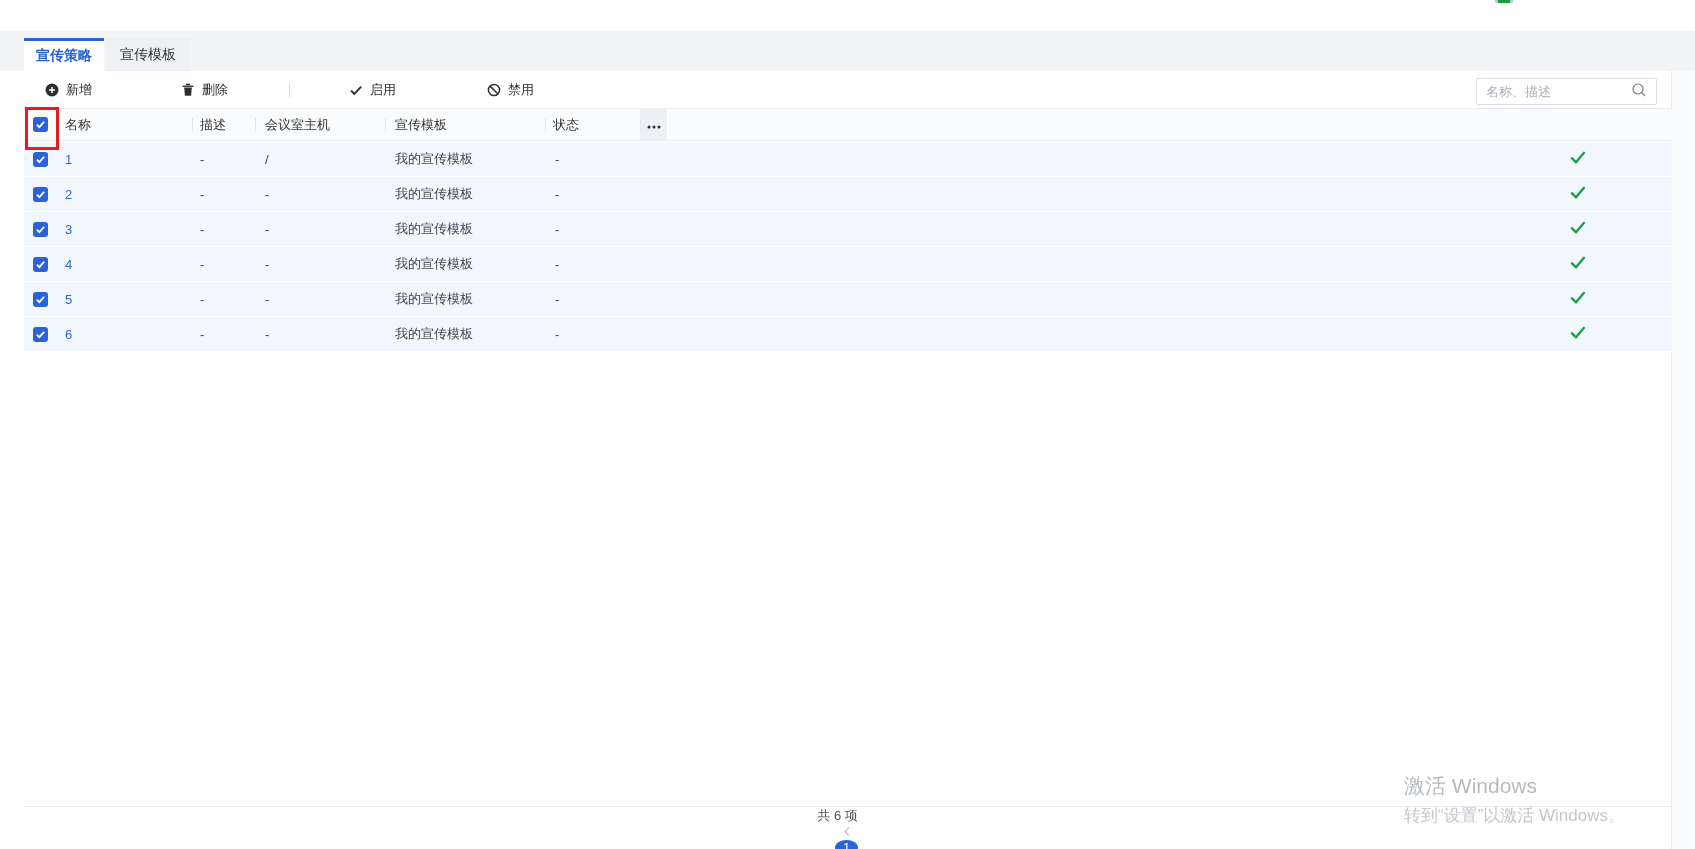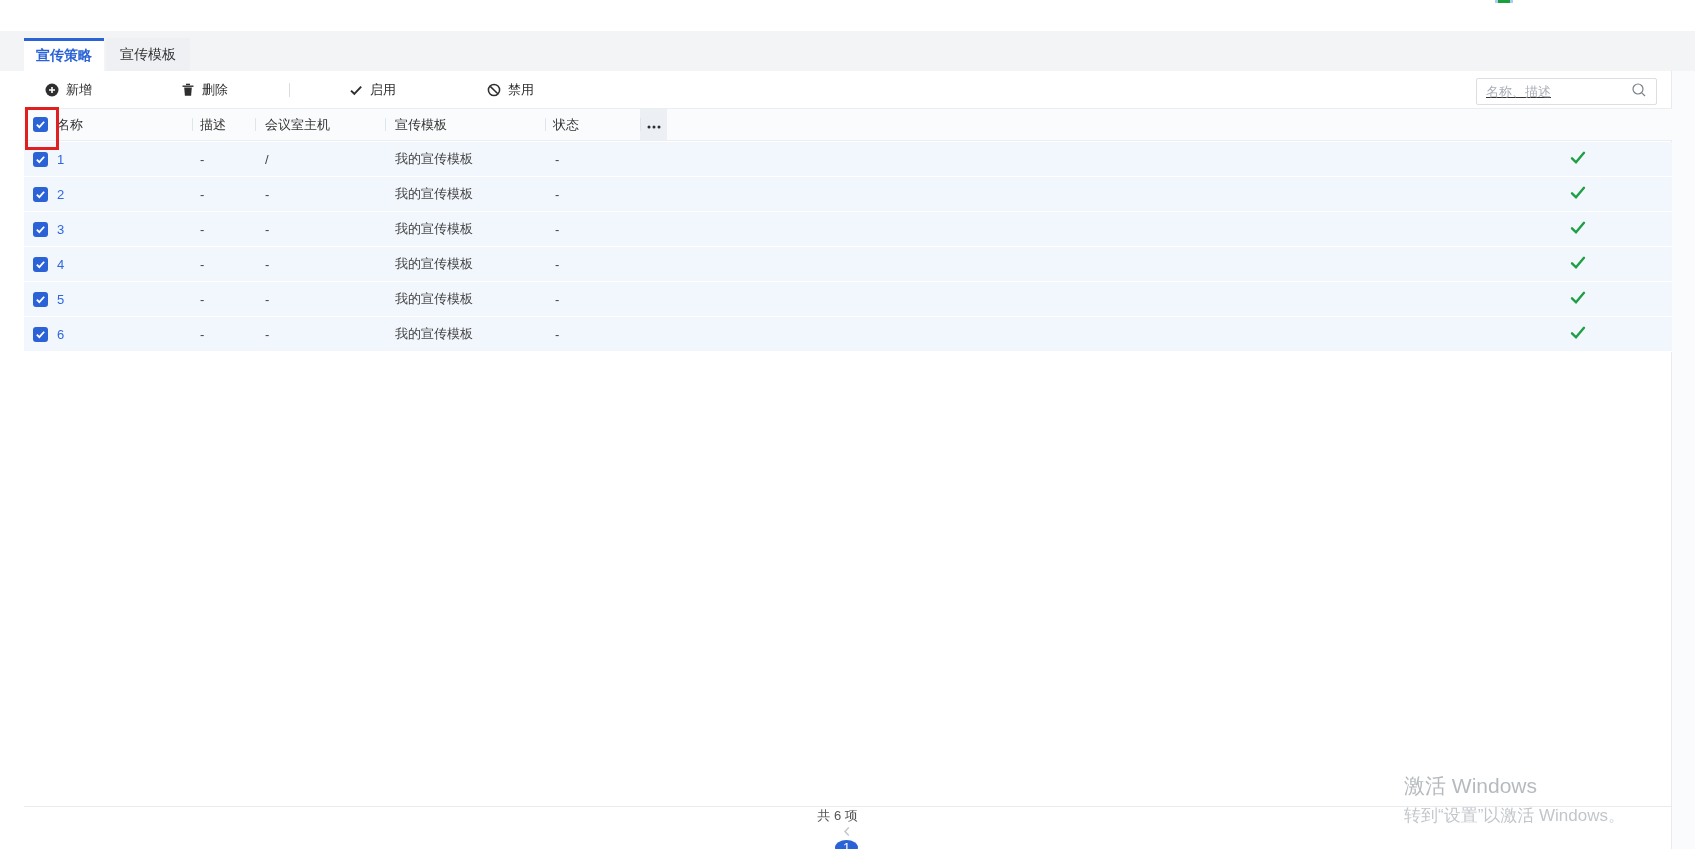--- a/index.html
+++ b/index.html
@@ -25,34 +25,34 @@
   
   .toolbar { position:absolute; top:0; left:24px; right:14px; height:37px; display:flex; align-items:center;gap:35px; }
   .tbtn { display:inline-flex; align-items:center; gap:7px; font-size:13px; color:#2e2e2e; cursor:pointer; }
   .tbtn svg { display:block; }
   .tb-add { margin-left:21px; }
   .tb-del { margin-left:54px; }
   .tb-sep { width:1px; height:14px; background:#d9dce1; margin:0 24px 0 26px; }
   .tb-dis { margin-left:56px; }
   .searchbox { position:absolute; right:0; top:7px; width:181px; height:27px; border:1px solid #dcdee3; border-radius:2px;
     background:#fff; display:flex; align-items:center; padding:0 9px; }
-  .searchbox input { border:none; outline:none; flex:1; font-size:13px; color:#333; background:transparent; min-width:0;text-decoration:underline; }
+  .searchbox input { border:none; outline:none; flex:1; font-size:13px; color:#333; background:transparent; min-width:0; }
   .searchbox input::placeholder { color:#a9aeb6; }
 
   
   .thead { position:absolute; top:37px; left:24px; width:1648px; height:33px; background:#fafbfc;
     border-top:1px solid #ebedf0; border-bottom:1px solid #ebedf0; display:flex; align-items:center;
     font-size:13px; color:#333; }
   .tbody { position:absolute; top:71px; left:24px; width:1648px; }
   .trow { display:flex; align-items:center; height:35px; background:#f2f7fd; border-bottom:1px solid #ffffff;
     font-size:13px; color:#444; }
 
   .cell { display:flex; align-items:center; height:100%; }
   .c-check { width:33px; padding-left:9px; }
-  .c-name { width:135px; }
+  .c-name { width:135px; padding-left:8px; }
   .c-desc { width:63px; padding-left:8px; }
   .c-host { width:130px; padding-left:10px; }
   .c-template { width:160px; padding-left:10px; }
   .c-play { flex:1; padding-left:10px; }
   .c-status { width:95px; padding-left:8px; }
   .c-more { width:27px; justify-content:center; }
 
   .th { position:relative; }
   .th.divided::before { content:""; position:absolute; left:0; top:9px; bottom:9px; width:1px; background:#e1e4e9; }
   .th-more { background:#eceff3; }

